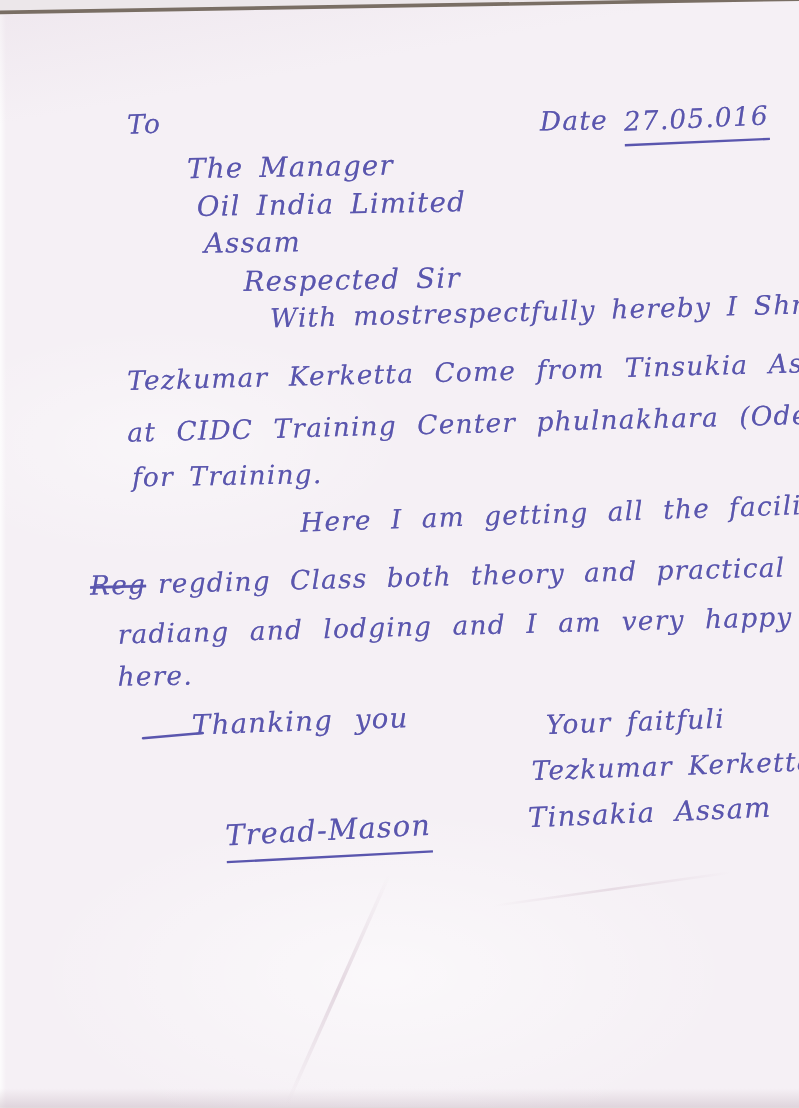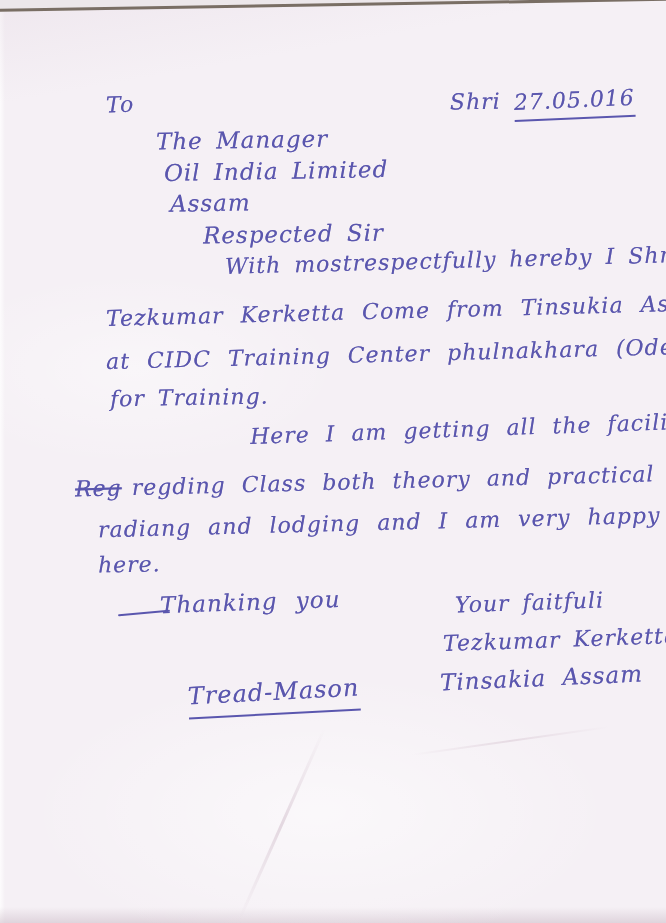--- a/index.html
+++ b/index.html
@@ -88,21 +88,21 @@
 
 <div class="scan">
   <div class="paper"></div>
   <div class="crease crease-diag"></div>
   <div class="crease crease-mid"></div>
   <div class="top-edge"></div>
 
   <div class="hw s22" style="left:106px; top:92px; transform:rotate(-2deg);">To</div>
 
   <div class="hw s22" style="left:450px; top:88px; transform:rotate(-1deg);">
-    <span>Shri</span>
+    <span>Date</span>
     <span class="underlined-ink">27.05.016</span>
   </div>
 
   <div class="hw s23" style="left:156px; top:127px; transform:rotate(-1deg);">The Manager</div>
   <div class="hw s23" style="left:164px; top:158px; transform:rotate(-1deg);">Oil India Limited</div>
   <div class="hw s23" style="left:170px; top:190px; transform:rotate(-1deg);">Assam</div>
 
   <div class="hw s23" style="left:203px; top:221px; transform:rotate(-1deg);">Respected Sir</div>
   <div class="hw s22" style="left:225px; top:248px; transform:rotate(-1.5deg);">With mostrespectfully hereby I Shri</div>
 

